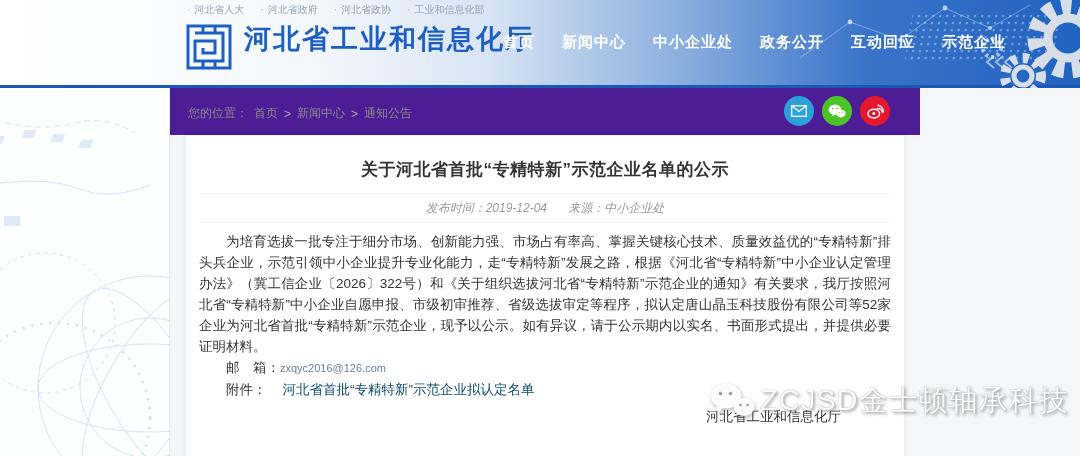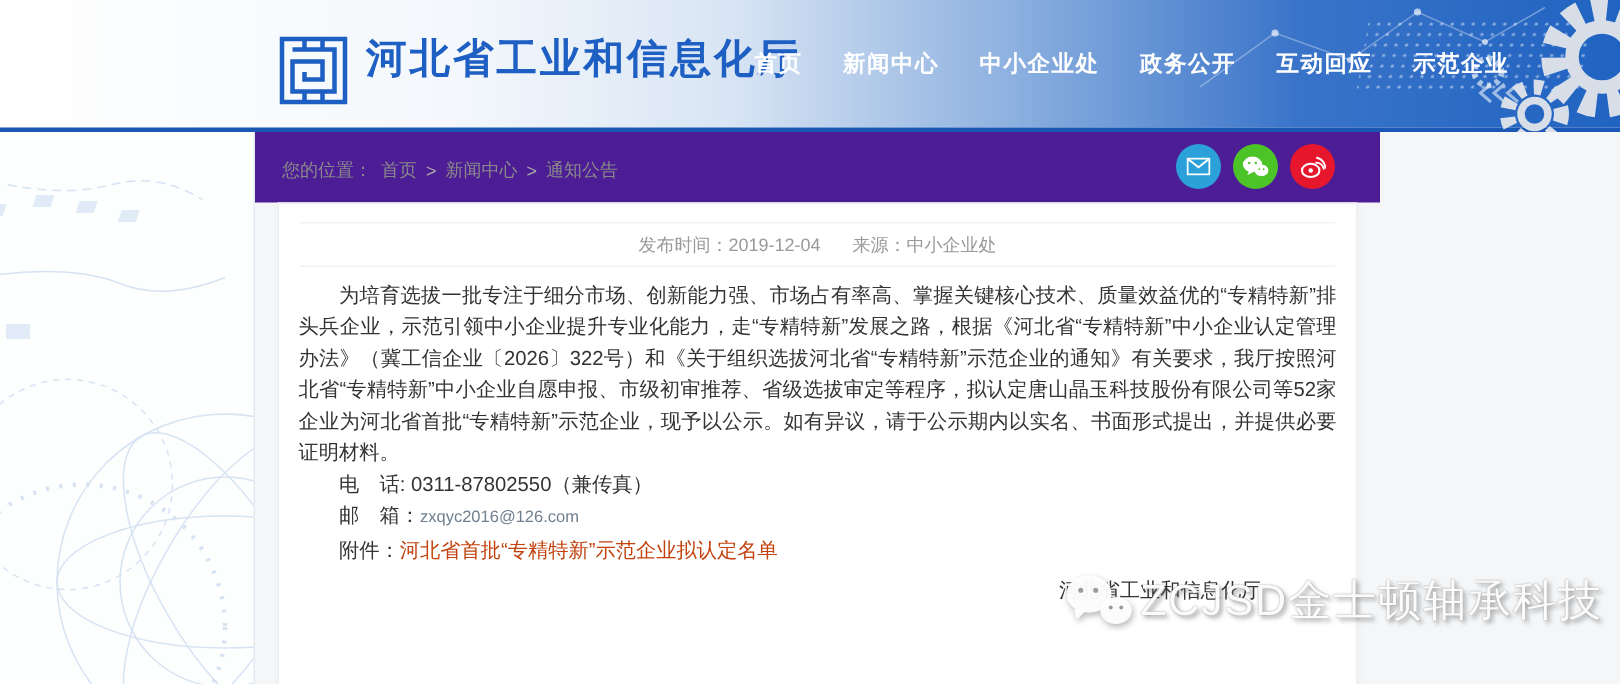--- a/index.html
+++ b/index.html
@@ -40,29 +40,29 @@
   .social { position:absolute; right:30px; top:8px; display:flex; gap:8px; }
   .social-btn { width:30px; height:30px; border-radius:50%; display:flex; align-items:center; justify-content:center; cursor:pointer; }
 
   
   .card {
     position:absolute; left:185px; top:135px; width:720px; height:340px;
     background:#ffffff; border:1px solid #ebedf0; box-shadow:0 0 6px rgba(0,0,0,.05);
   }
   .article-title { margin-top:22px; text-align:center; font-size:17px; font-weight:bold; color:#333333; letter-spacing:.5px; }
   .title-divider { height:1px; background:#f0f2f4; margin:12px 14px 0 14px; }
-  .article-meta { text-align:center; font-size:12px; color:#999999; line-height:28px; }
+  .article-meta { text-align:center; font-size:12px; color:#999999; line-height:28px;font-style:italic; }
   .article-meta .meta-src { margin-left:18px; }
   .meta-divider { height:1px; background:#f0f2f4; margin:0 14px; }
 
   .article-body { padding:8px 13px 0 13px; font-size:13.5px; color:#333333; line-height:21px; }
   .article-body p { text-indent:2em; text-align:justify; }
   .detail-line { text-indent:2em; }
   .email-value { font-size:11px; color:#6f7f8f; cursor:pointer; }
-  .attachment-name { color:#c2410c; cursor:pointer; }
+  .attachment-name { color:#0c4a6e; cursor:pointer;margin-left:16px; }
 
   .signature-block { margin-top:5px; text-align:right; padding-right:50px; line-height:23px; font-size:13.5px; color:#333333; }
 
   
   .watermark {
     position:absolute; left:708px; top:381px; display:flex; align-items:center; gap:4px;
     pointer-events:none; z-index:5;
   }
   .watermark-text {
     font-size:29px; letter-spacing:1px; color:#fbfbfb;
@@ -96,20 +96,26 @@
     </g>
     <g fill="none" stroke="#d8dee8">
       <circle cx="288" cy="38" r="32" stroke-width="17" stroke-dasharray="10 8"></circle>
       <circle cx="288" cy="38" r="20" stroke-width="9"></circle>
       <circle cx="243" cy="76" r="18" stroke-width="10" stroke-dasharray="6 6"></circle>
       <circle cx="243" cy="76" r="9" stroke-width="5"></circle>
       <circle cx="212" cy="48" r="9" stroke="rgba(255,255,255,0.6)" stroke-width="4" stroke-dasharray="3 3"></circle>
     </g>
   </svg>
 
+  <div class="top-links">
+    <span class="top-link">河北省人大</span>
+    <span class="top-link">河北省政府</span>
+    <span class="top-link">河北省政协</span>
+    <span class="top-link">工业和信息化部</span>
+  </div>
 
   <div class="brand">
     <svg class="brand-logo" viewBox="0 0 46 46">
       <g fill="none" stroke="#1d5fc2" stroke-width="3">
         <rect x="2" y="2" width="42" height="42"></rect>
         <path d="M9 9 h28 v28 h-28 v-20 h20 v12 h-12 v-5"></path>
         <path d="M17 2 v7 M29 2 v7 M17 44 v-7 M29 44 v-7"></path>
       </g>
     </svg>
     <div>
@@ -183,30 +189,30 @@
         <ellipse cx="6.8" cy="9.6" rx="5.8" ry="4.4" fill="none" stroke="#fff" stroke-width="1.4"></ellipse>
         <circle cx="6.8" cy="9.6" r="1.5" fill="#fff"></circle>
         <path d="M10.5 4.5 a5 5 0 0 1 5 4" fill="none" stroke="#fff" stroke-width="1.3" stroke-linecap="round"></path>
         <path d="M11 1.2 a8 8 0 0 1 5.6 6.6" fill="none" stroke="#fff" stroke-width="1.3" stroke-linecap="round"></path>
       </svg>
     </div>
   </div>
 </div>
 
 <div class="card">
+  <div class="article-title">关于河北省首批“专精特新”示范企业名单的公示</div>
   <div class="title-divider"></div>
   <div class="article-meta">
     <span>发布时间：2019-12-04</span>
     <span class="meta-src">来源：中小企业处</span>
   </div>
   <div class="meta-divider"></div>
 
   <div class="article-body">
     <p>为培育选拔一批专注于细分市场、创新能力强、市场占有率高、掌握关键核心技术、质量效益优的“专精特新”排头兵企业，示范引领中小企业提升专业化能力，走“专精特新”发展之路，根据《河北省“专精特新”中小企业认定管理办法》（冀工信企业〔2026〕322号）和《关于组织选拔河北省“专精特新”示范企业的通知》有关要求，我厅按照河北省“专精特新”中小企业自愿申报、市级初审推荐、省级选拔审定等程序，拟认定唐山晶玉科技股份有限公司等52家企业为河北省首批“专精特新”示范企业，现予以公示。如有异议，请于公示期内以实名、书面形式提出，并提供必要证明材料。</p>
-    <div class="detail-line">电　话: 0311-87802550（兼传真）</div>
     <div class="detail-line">
       <span>邮　箱：</span><span class="email-value">zxqyc2016@126.com</span>
     </div>
     <div class="detail-line">
       <span>附件：</span><span class="attachment-name">河北省首批“专精特新”示范企业拟认定名单</span>
     </div>
     <div class="signature-block">
       <div>河北省工业和信息化厅</div>
 
     </div>

